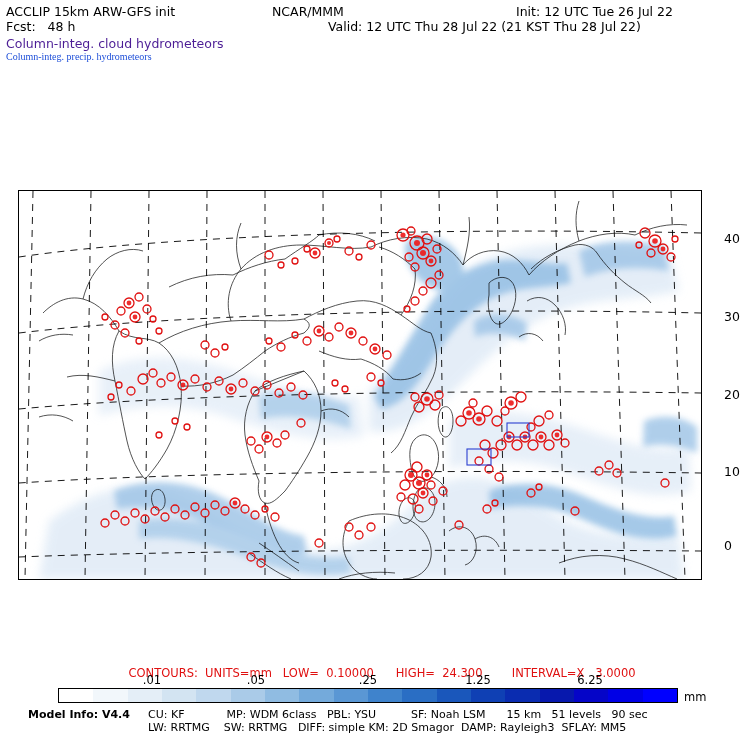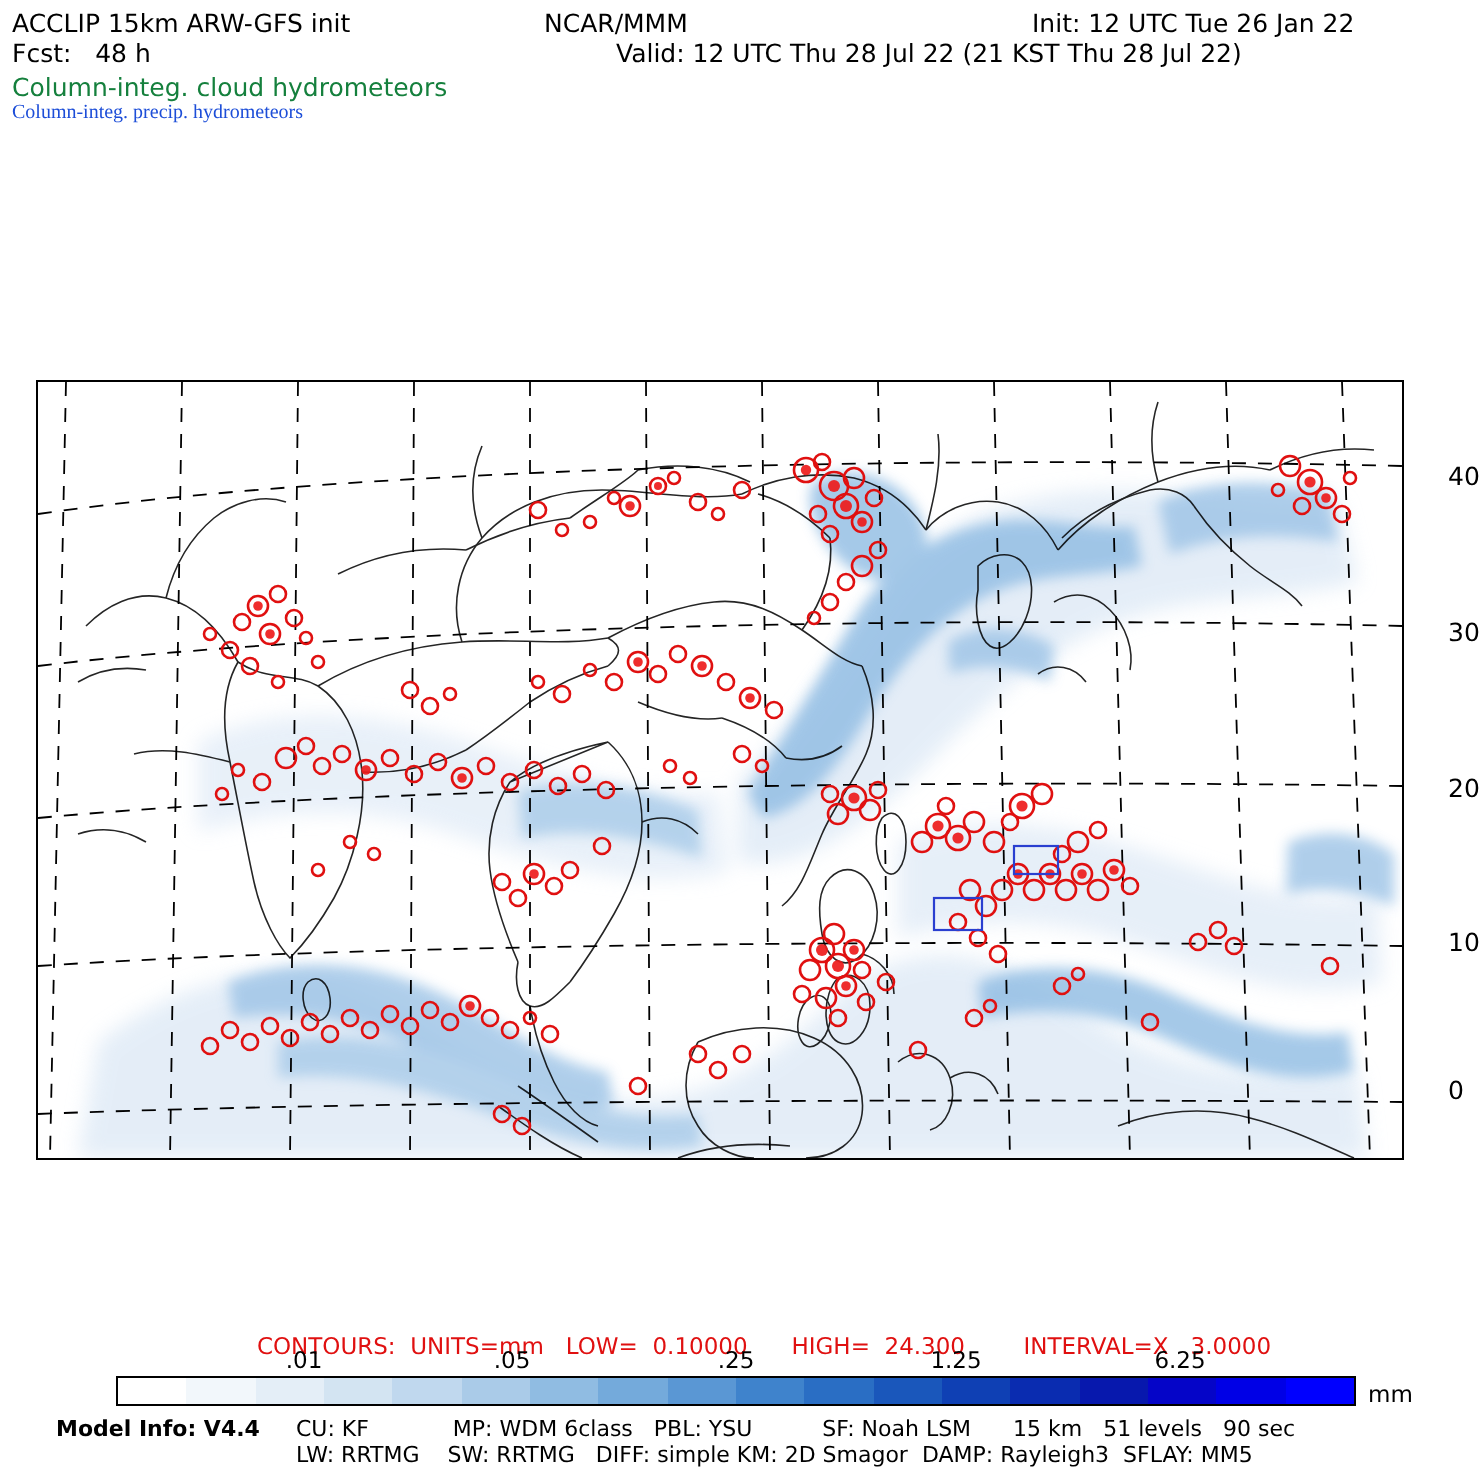--- a/index.html
+++ b/index.html
@@ -30,26 +30,26 @@
     font-family: "DejaVu Sans", sans-serif;
   }
   .hdr-row {
     position: absolute;
     white-space: pre;
   }
   .hdr-model   { left: 6px;  top: 4px; }
   .hdr-center  { left: 272px; top: 4px; }
   .hdr-init    { left: 516px; top: 4px; }
   .hdr-fcst    { left: 6px;  top: 19px; }
-  .hdr-valid   { left: 308px; top: 19px; }
+  .hdr-valid   { left: 328px; top: 19px; }
 
   .legend-blue {
     position: absolute;
     left: 6px; top: 36px;
-    color: #15803d;
+    color: #4c1d95;
     font-size: 12.5px;
     white-space: pre;
   }
   .legend-red {
     position: absolute;
     left: 6px; top: 51px;
     color: #1d4ed8;
     font-size: 10px;
     white-space: pre;
     font-family: Liberation Serif, serif;
@@ -154,21 +154,21 @@
   .foot-line2 { left: 148px; top: 13px; }
 </style>
 </head>
 <body>
 
 <div class="page">
 
   <div class="header">
     <div class="hdr-row hdr-model">ACCLIP 15km ARW-GFS init</div>
     <div class="hdr-row hdr-center">NCAR/MMM</div>
-    <div class="hdr-row hdr-init">Init: 12 UTC Tue 26 Jan 22</div>
+    <div class="hdr-row hdr-init">Init: 12 UTC Tue 26 Jul 22</div>
     <div class="hdr-row hdr-fcst">Fcst:   48 h</div>
     <div class="hdr-row hdr-valid">Valid: 12 UTC Thu 28 Jul 22 (21 KST Thu 28 Jul 22)</div>
     <div class="legend-blue">Column-integ. cloud hydrometeors</div>
     <div class="legend-red">Column-integ. precip. hydrometeors</div>
   </div>
 
   <div class="map-wrap">
 
     <div class="lon-label" style="left:30px">60 E</div>
     <div class="lon-label" style="left:88px">70 E</div>

